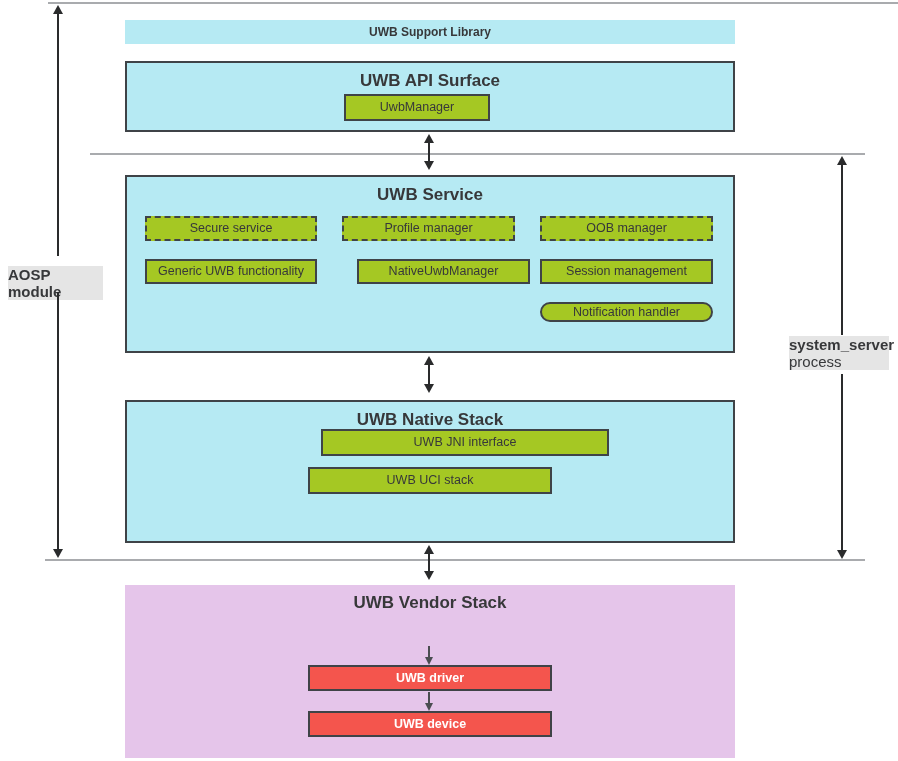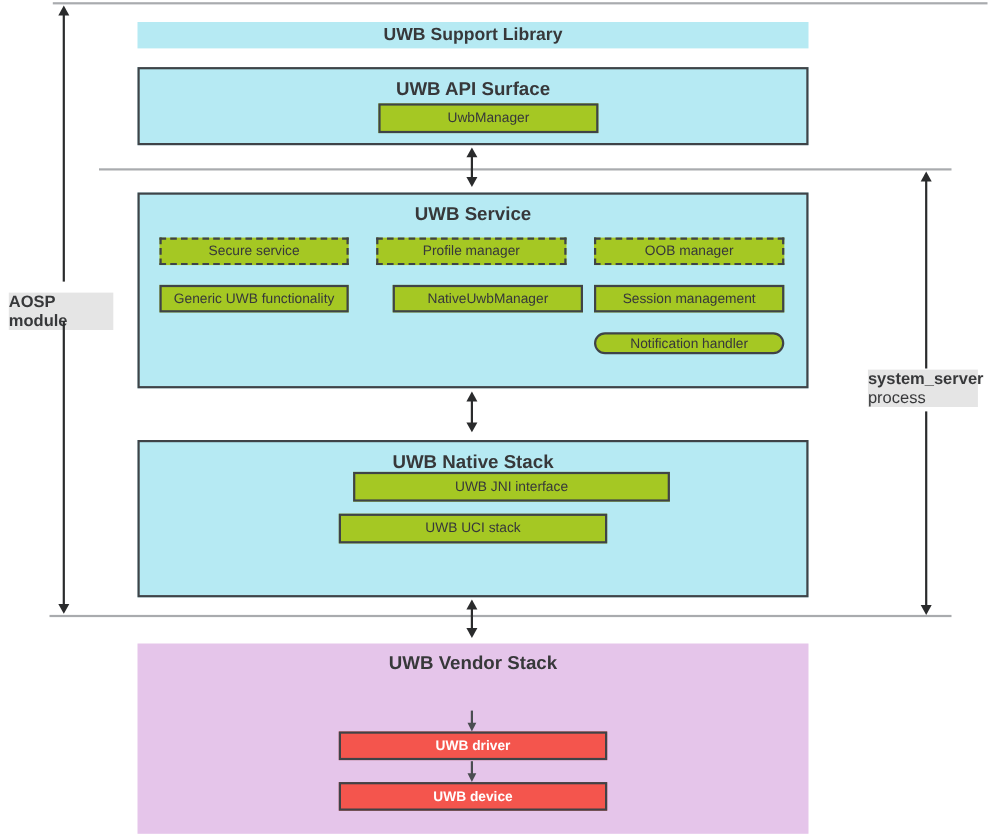--- a/index.html
+++ b/index.html
@@ -26,21 +26,21 @@
   .vcenter{display:flex;align-items:center;justify-content:center;}
   .chip{
     position:absolute;box-sizing:border-box;display:flex;align-items:center;justify-content:center;
     background:var(--green);border:2px solid var(--border);font-size:12.5px;color:var(--text);
     text-align:center;line-height:1;
   }
   .chip.dashed{border-style:dashed;}
   .chip.red{background:var(--red);color:#fff;font-weight:bold;}
   .side-label{position:absolute;font-size:15px;line-height:17px;color:var(--text);background:#e5e5e5;}
   .bold{font-weight:bold;}
-  .title-text{font-weight:bold;font-size:16px;}
+  .title-text{font-weight:bold;font-size:12px;}
 </style>
 </head>
 <body>
 
 <div class="canvas">
 
   <div class="hline" style="left:48px;top:2px;width:850px;"></div>
   <div class="hline" style="left:90px;top:153px;width:775px;"></div>
   <div class="hline" style="left:45px;top:559px;width:820px;"></div>
 
@@ -62,21 +62,21 @@
     <div class="shaft" style="left:841px;top:374px;height:177px;"></div>
     <span class="ah down" style="left:837px;top:550px;"></span>
   </div>
 
   <div class="layer cyan-fill vcenter title-text" style="top:20px;height:24px;">
     <span>UWB Support Library</span>
   </div>
 
   <div class="layer cyan-fill bordered" style="top:61px;height:71px;">
     <div class="layer-title">UWB API Surface</div>
-    <div class="chip" style="left:217px;top:31px;width:200px;height:27px;">UwbManager</div>
+    <div class="chip" style="left:217px;top:31px;width:146px;height:27px;">UwbManager</div>
   </div>
 
   <div>
     <span class="ah up" style="left:424px;top:134px;"></span>
     <div class="shaft" style="left:428px;top:142px;height:20px;"></div>
     <span class="ah down" style="left:424px;top:161px;"></span>
   </div>
 
   <div class="layer cyan-fill bordered" style="top:175px;height:178px;">
     <div class="layer-title">UWB Service</div>

